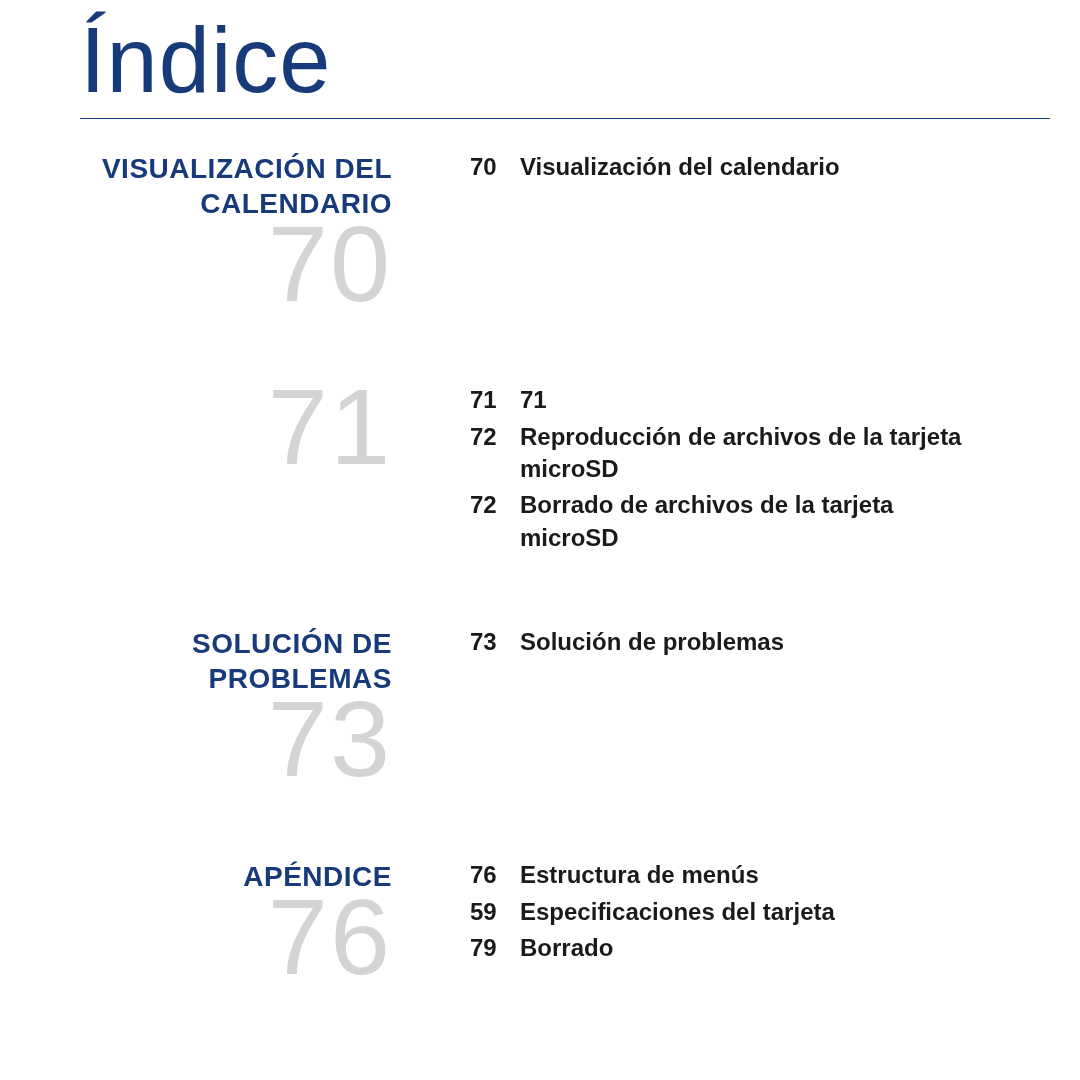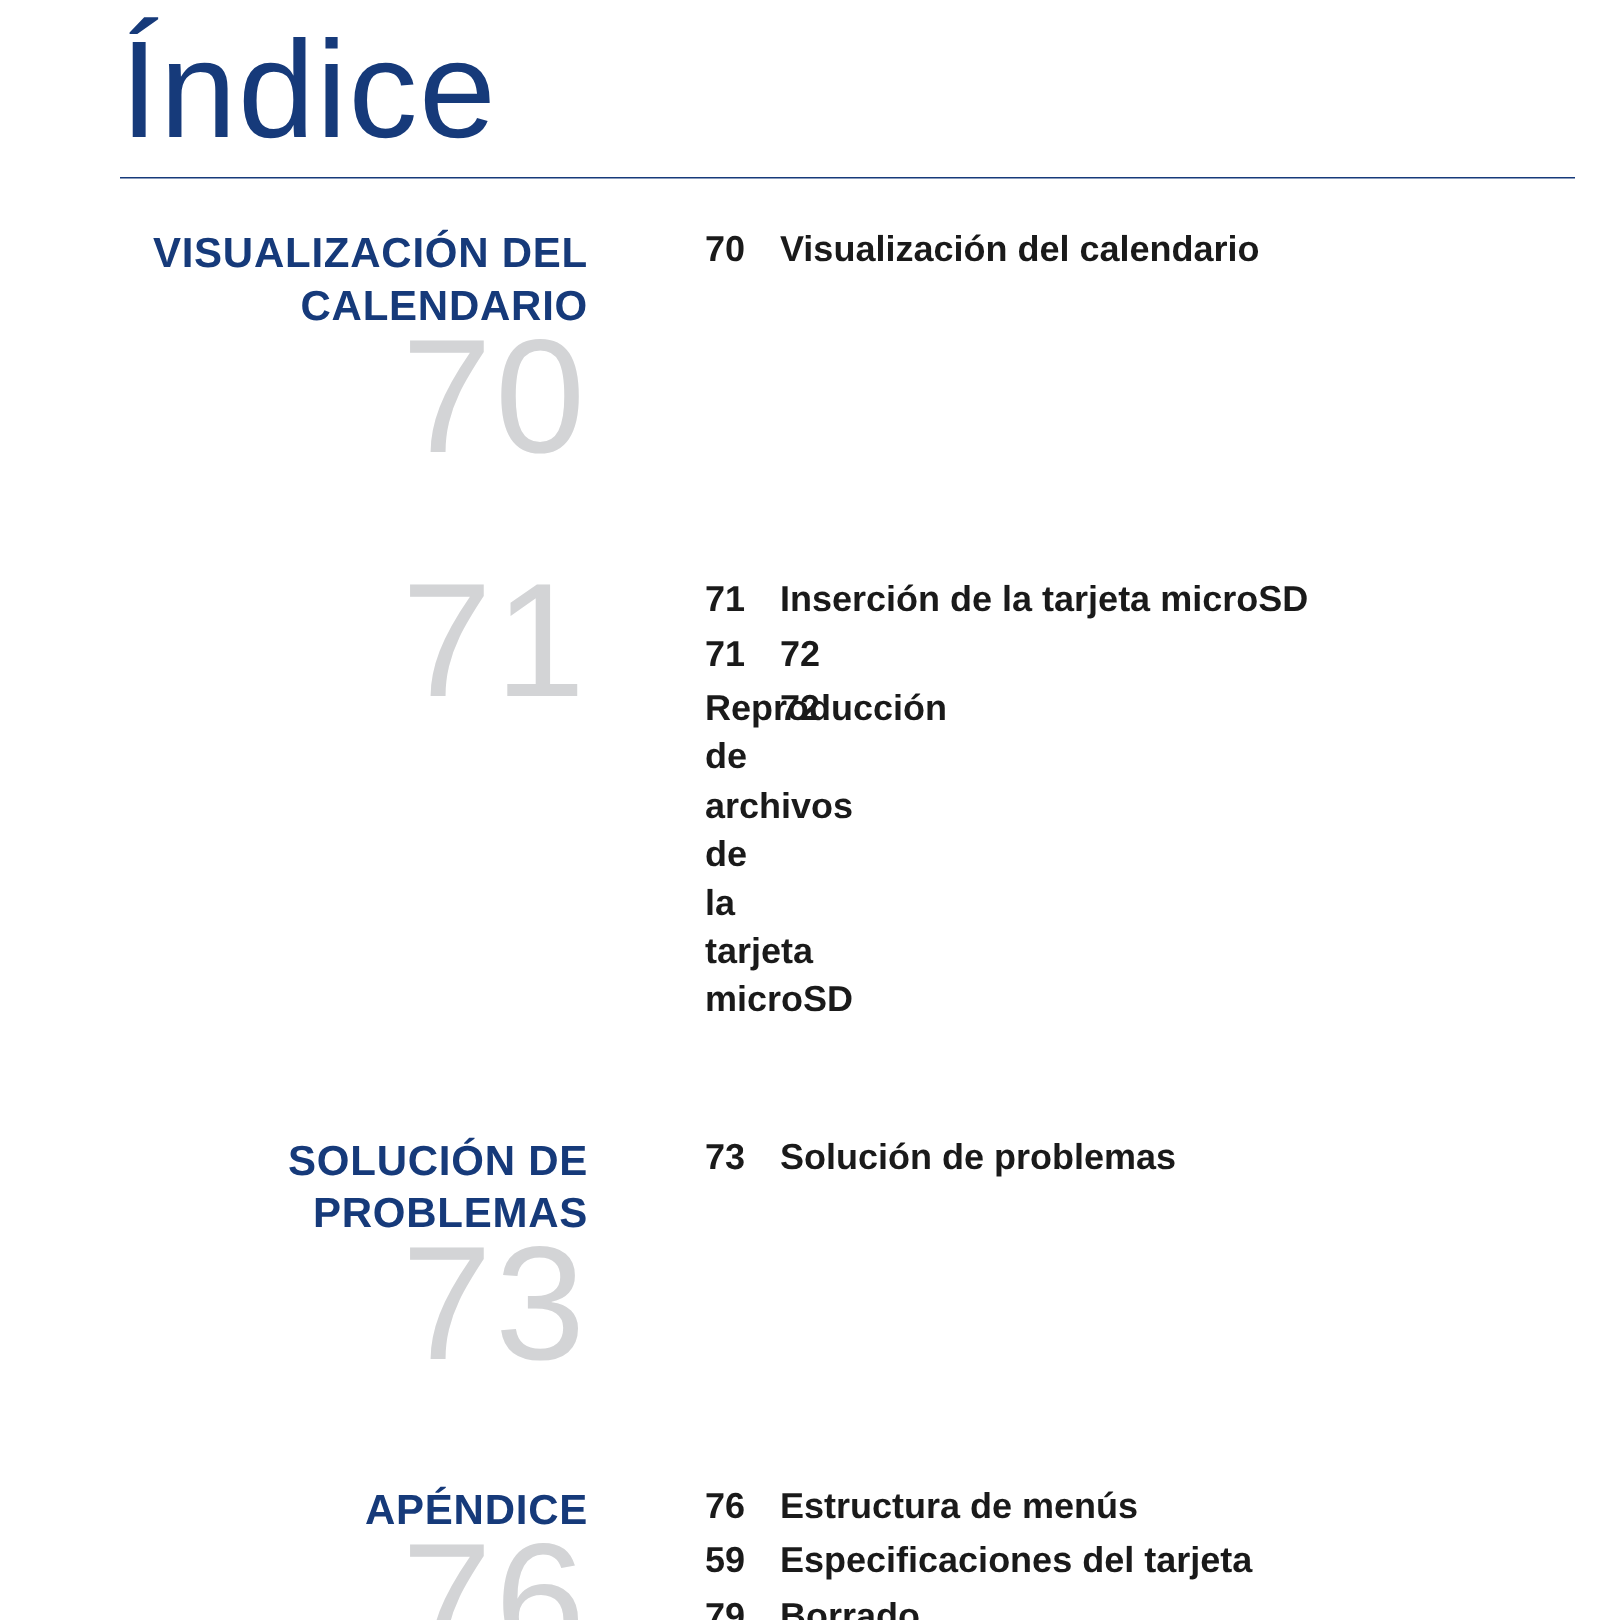--- a/index.html
+++ b/index.html
@@ -1,15 +1,15 @@
 <!DOCTYPE html>
 <html><head>
 <meta charset="utf-8">
 <style>
-  * { box-sizing: border-box; margin: 0; padding: 0; }
+  * { box-sizing: border-box; margin: 0; padding: 0; border-radius: 16px; }
   html, body { width: 1080px; height: 1080px; background: #fff; font-family: Arial, Helvetica, sans-serif; }
   .page { width: 1080px; height: 1080px; padding: 0 70px 40px 80px; position: relative; }
   .title-wrap { position: relative; padding-top: 8px; margin-bottom: 32px; }
   .title {
     font-family: Helvetica, Arial, sans-serif;
     font-weight: 300;
     font-size: 92px;
     color: #163A7A;
     letter-spacing: 1px;
     padding-bottom: 6px;
@@ -97,25 +97,25 @@
   </div>
 </div>
 
 <div class="section">
   <div class="section-left">
     <div class="section-bignum">71</div>
   </div>
   <div class="middle-col"></div>
   <div class="entries">
     <div class="entry-page">71</div>
-    <div class="entry-title">Inserción de la tarjeta microSD</div>
     <div class="entry-page">71</div>
     <div class="entry-page">72</div>
     <div class="entry-title">Reproducción de archivos de la tarjeta microSD</div>
     <div class="entry-page">72</div>
+    <div class="entry-title">Borrado de archivos de la tarjeta microSD</div>
   </div>
 </div>
 
 <div class="section">
   <div class="section-left">
     <div class="section-heading">SOLUCIÓN DE PROBLEMAS</div>
     <div class="section-bignum">73</div>
   </div>
   <div class="middle-col"></div>
   <div class="entries">

